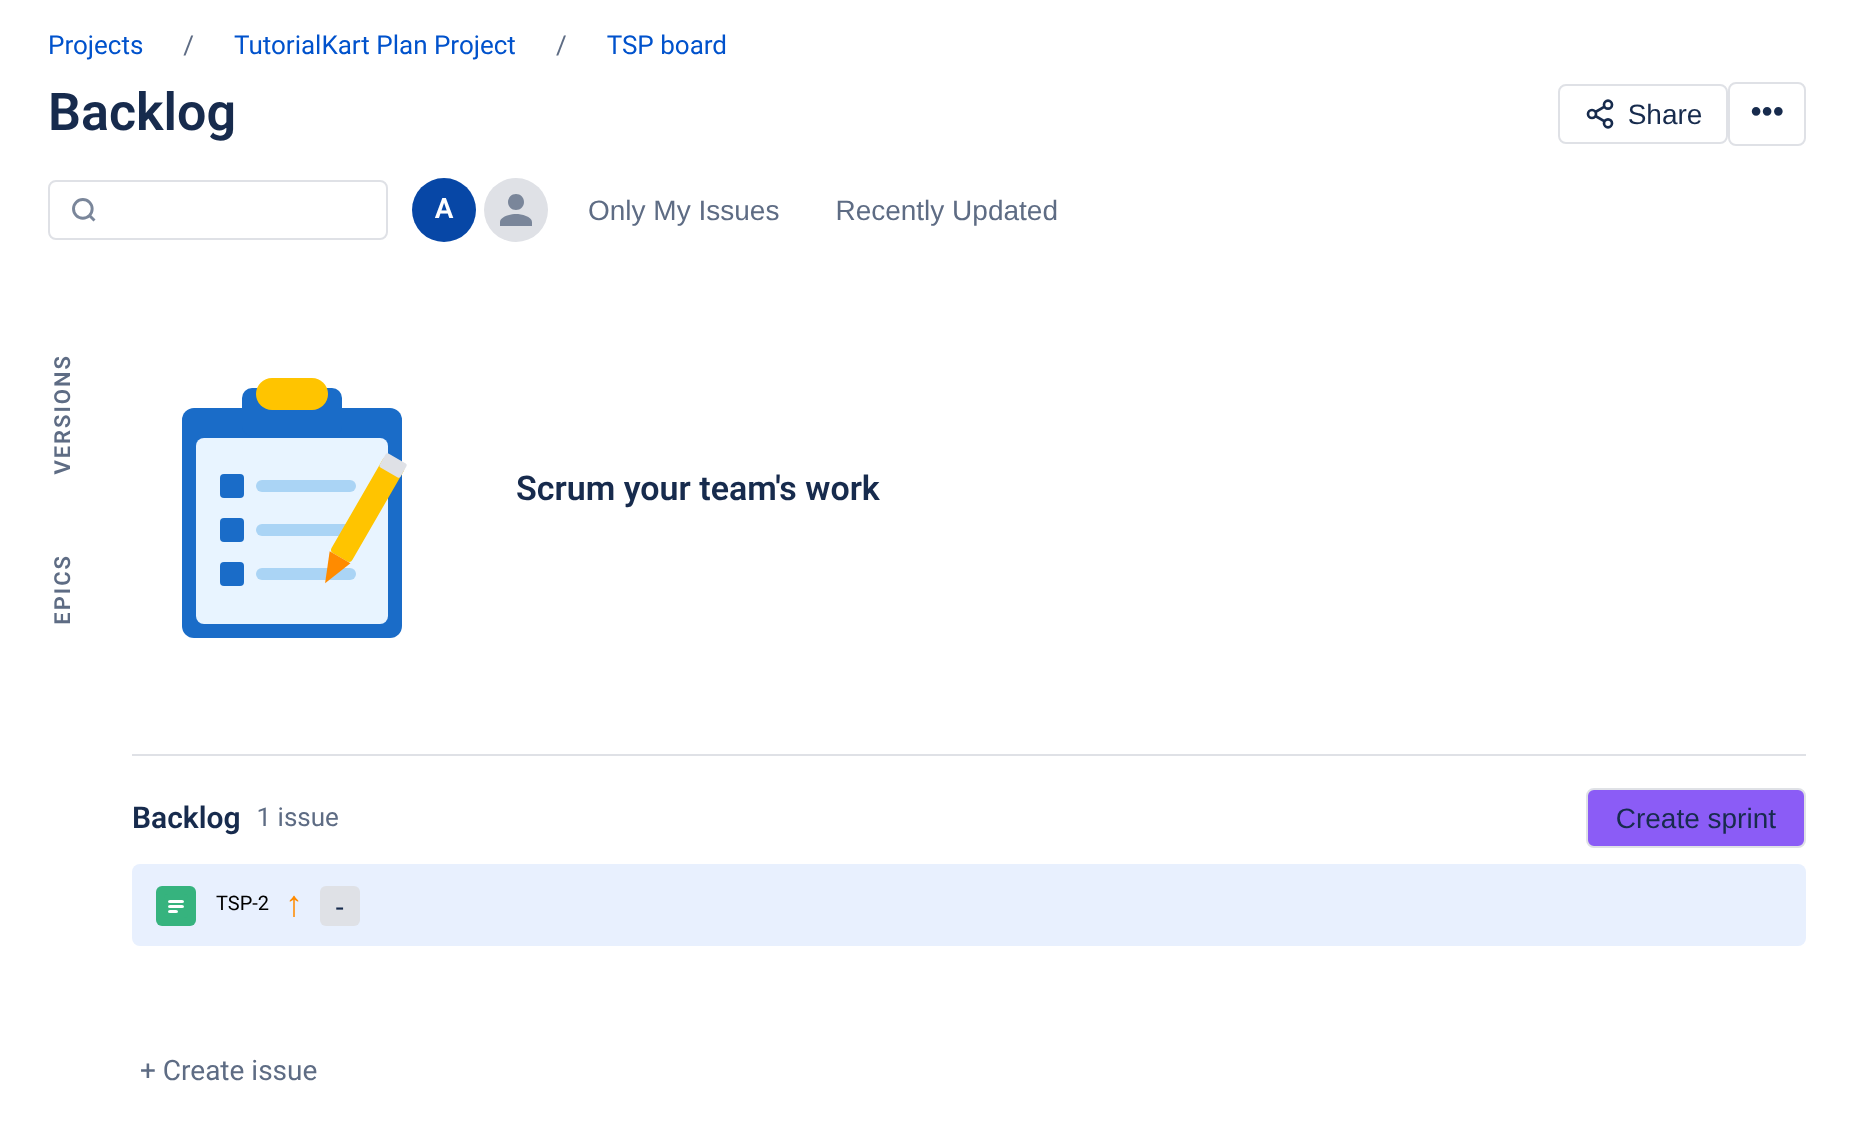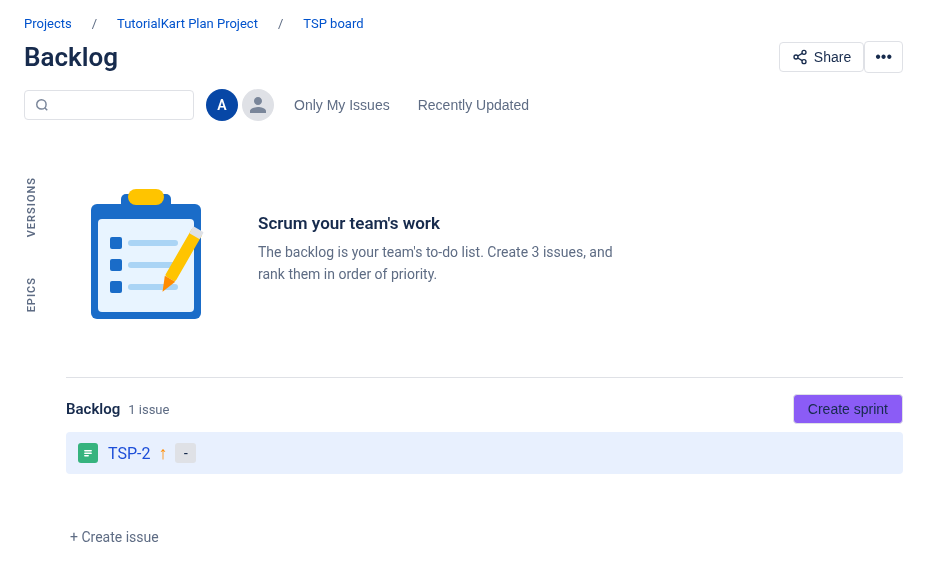--- a/index.html
+++ b/index.html
@@ -246,22 +246,22 @@
       flex: 1;
       font-size: 14px;
       color: #172b4d;
     }
     .issue-meta {
       display: flex;
       align-items: center;
       gap: 8px;
     }
     .issue-id {
-      font-size: 16px;
-      color: #1d4ed8;
+      font-size: 10px;
+      color: #000000;
     }
     .priority-icon {
       color: #ff991f;
       font-size: 16px;
     }
     .issue-dash {
       background: #dfe1e6;
       border: none;
       border-radius: 3px;
       padding: 2px 8px;
@@ -366,21 +366,20 @@
           <g transform="rotate(30, 120, 90)">
             <rect x="110" y="60" width="12" height="55" rx="2" fill="#ffc400"></rect>
             <polygon points="110,115 122,115 116,130" fill="#ff8b00"></polygon>
             <rect x="110" y="58" width="12" height="8" rx="1" fill="#dfe1e6"></rect>
           </g>
         </svg>
       </div>
 
       <div class="empty-state-text">
         <h3>Scrum your team's work</h3>
-        <p>The backlog is your team's to-do list. Create 3 issues, and rank them in order of priority.</p>
       </div>
     </div>
 
     <div class="backlog-section">
       <div class="backlog-header">
         <div class="backlog-title-row">
           <span class="backlog-title">Backlog</span>
           <span class="issue-count">1 issue</span>
         </div>
         <button class="create-sprint-btn">Create sprint</button>

